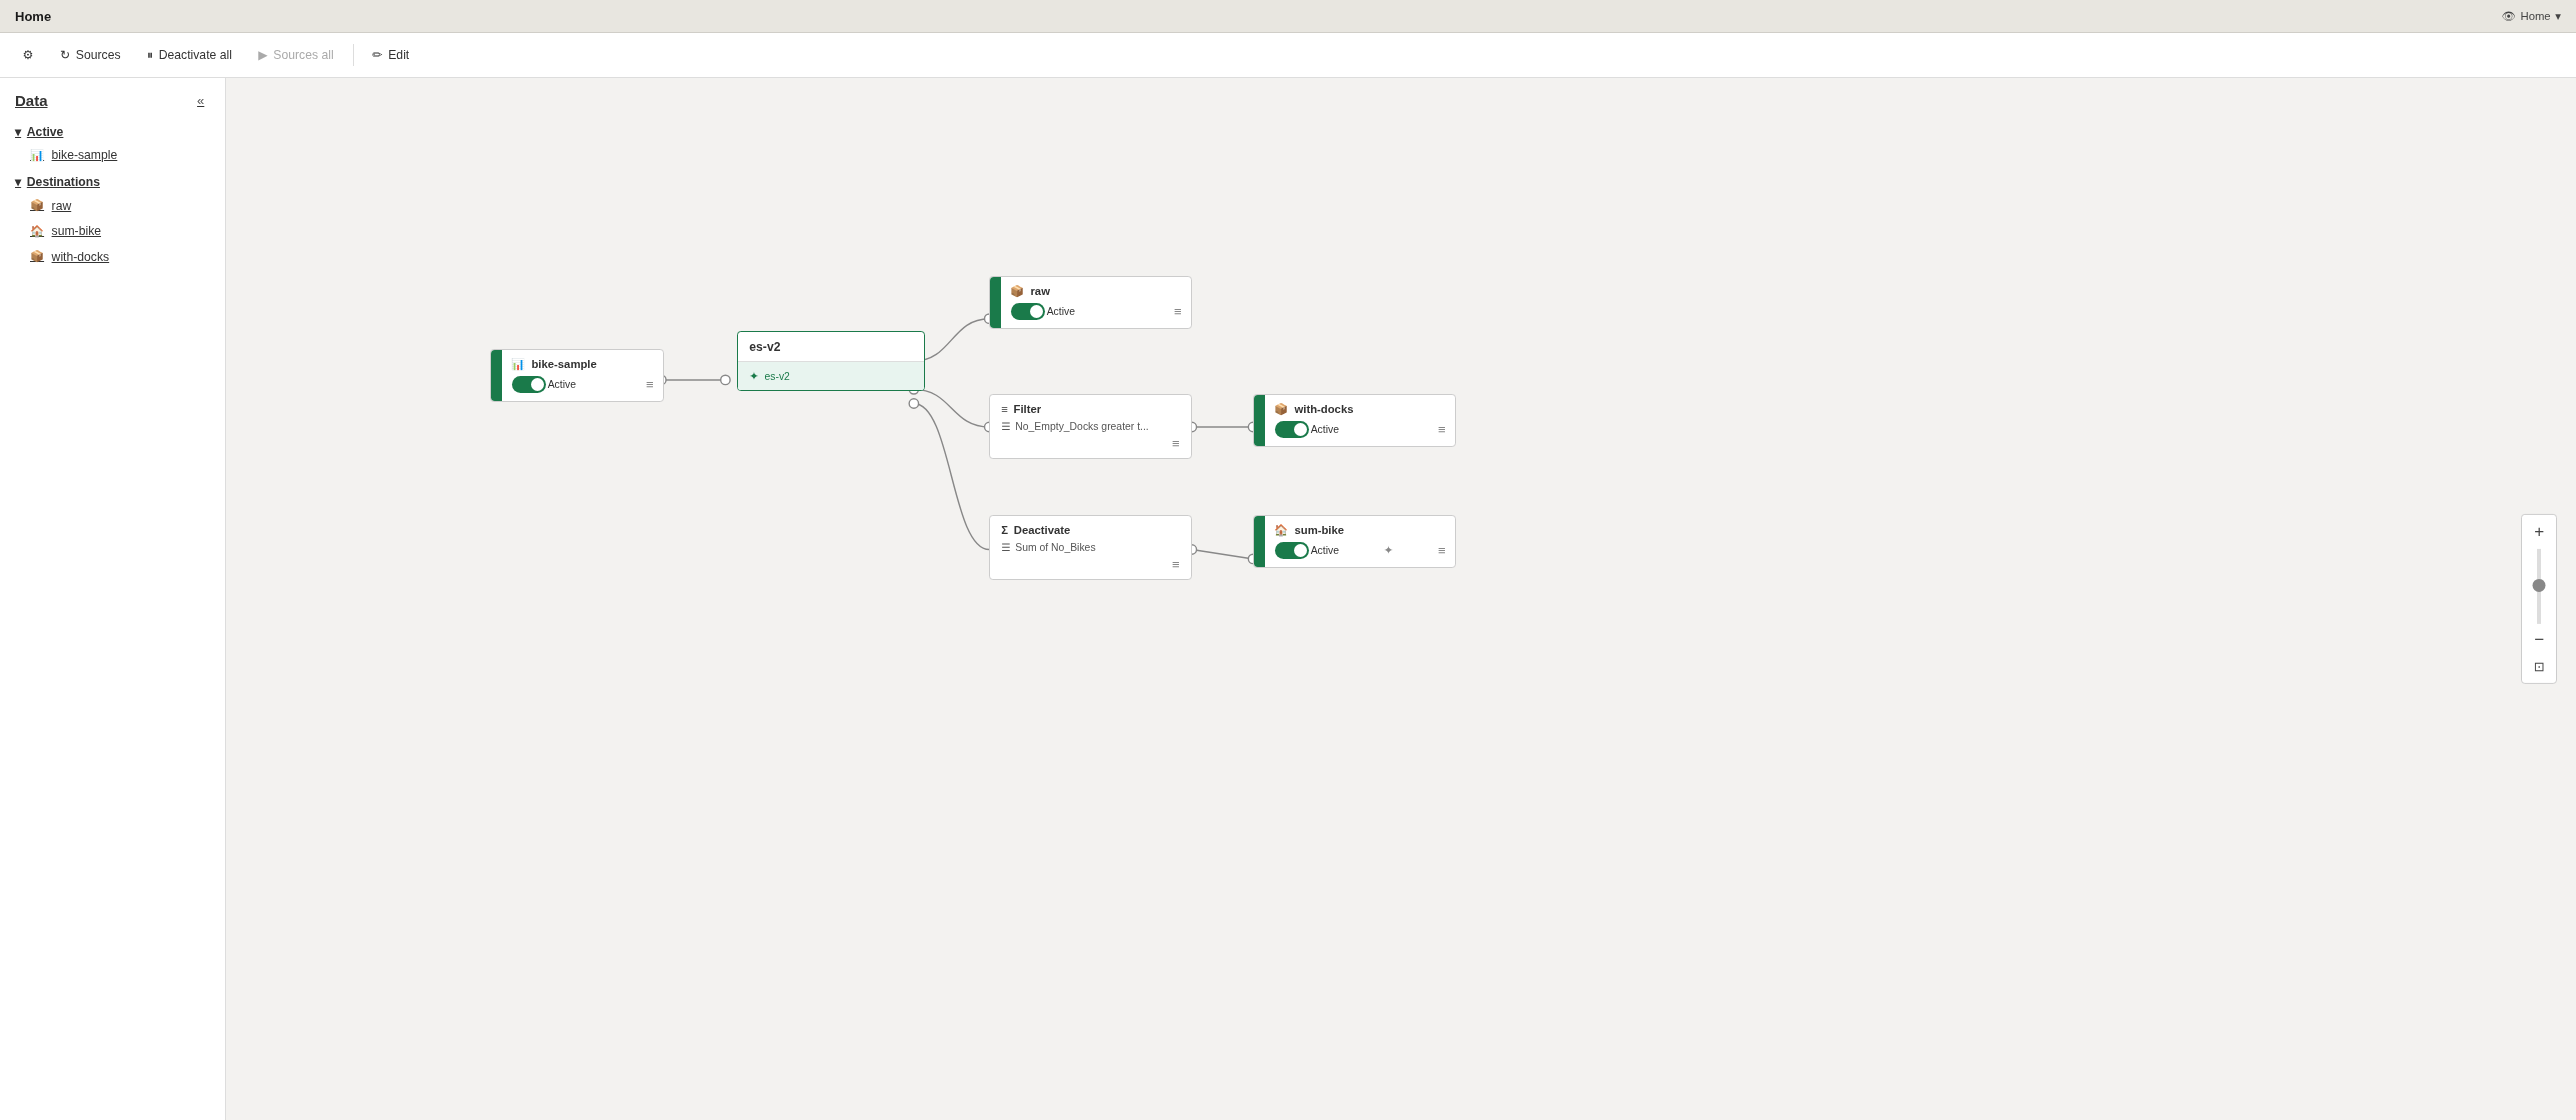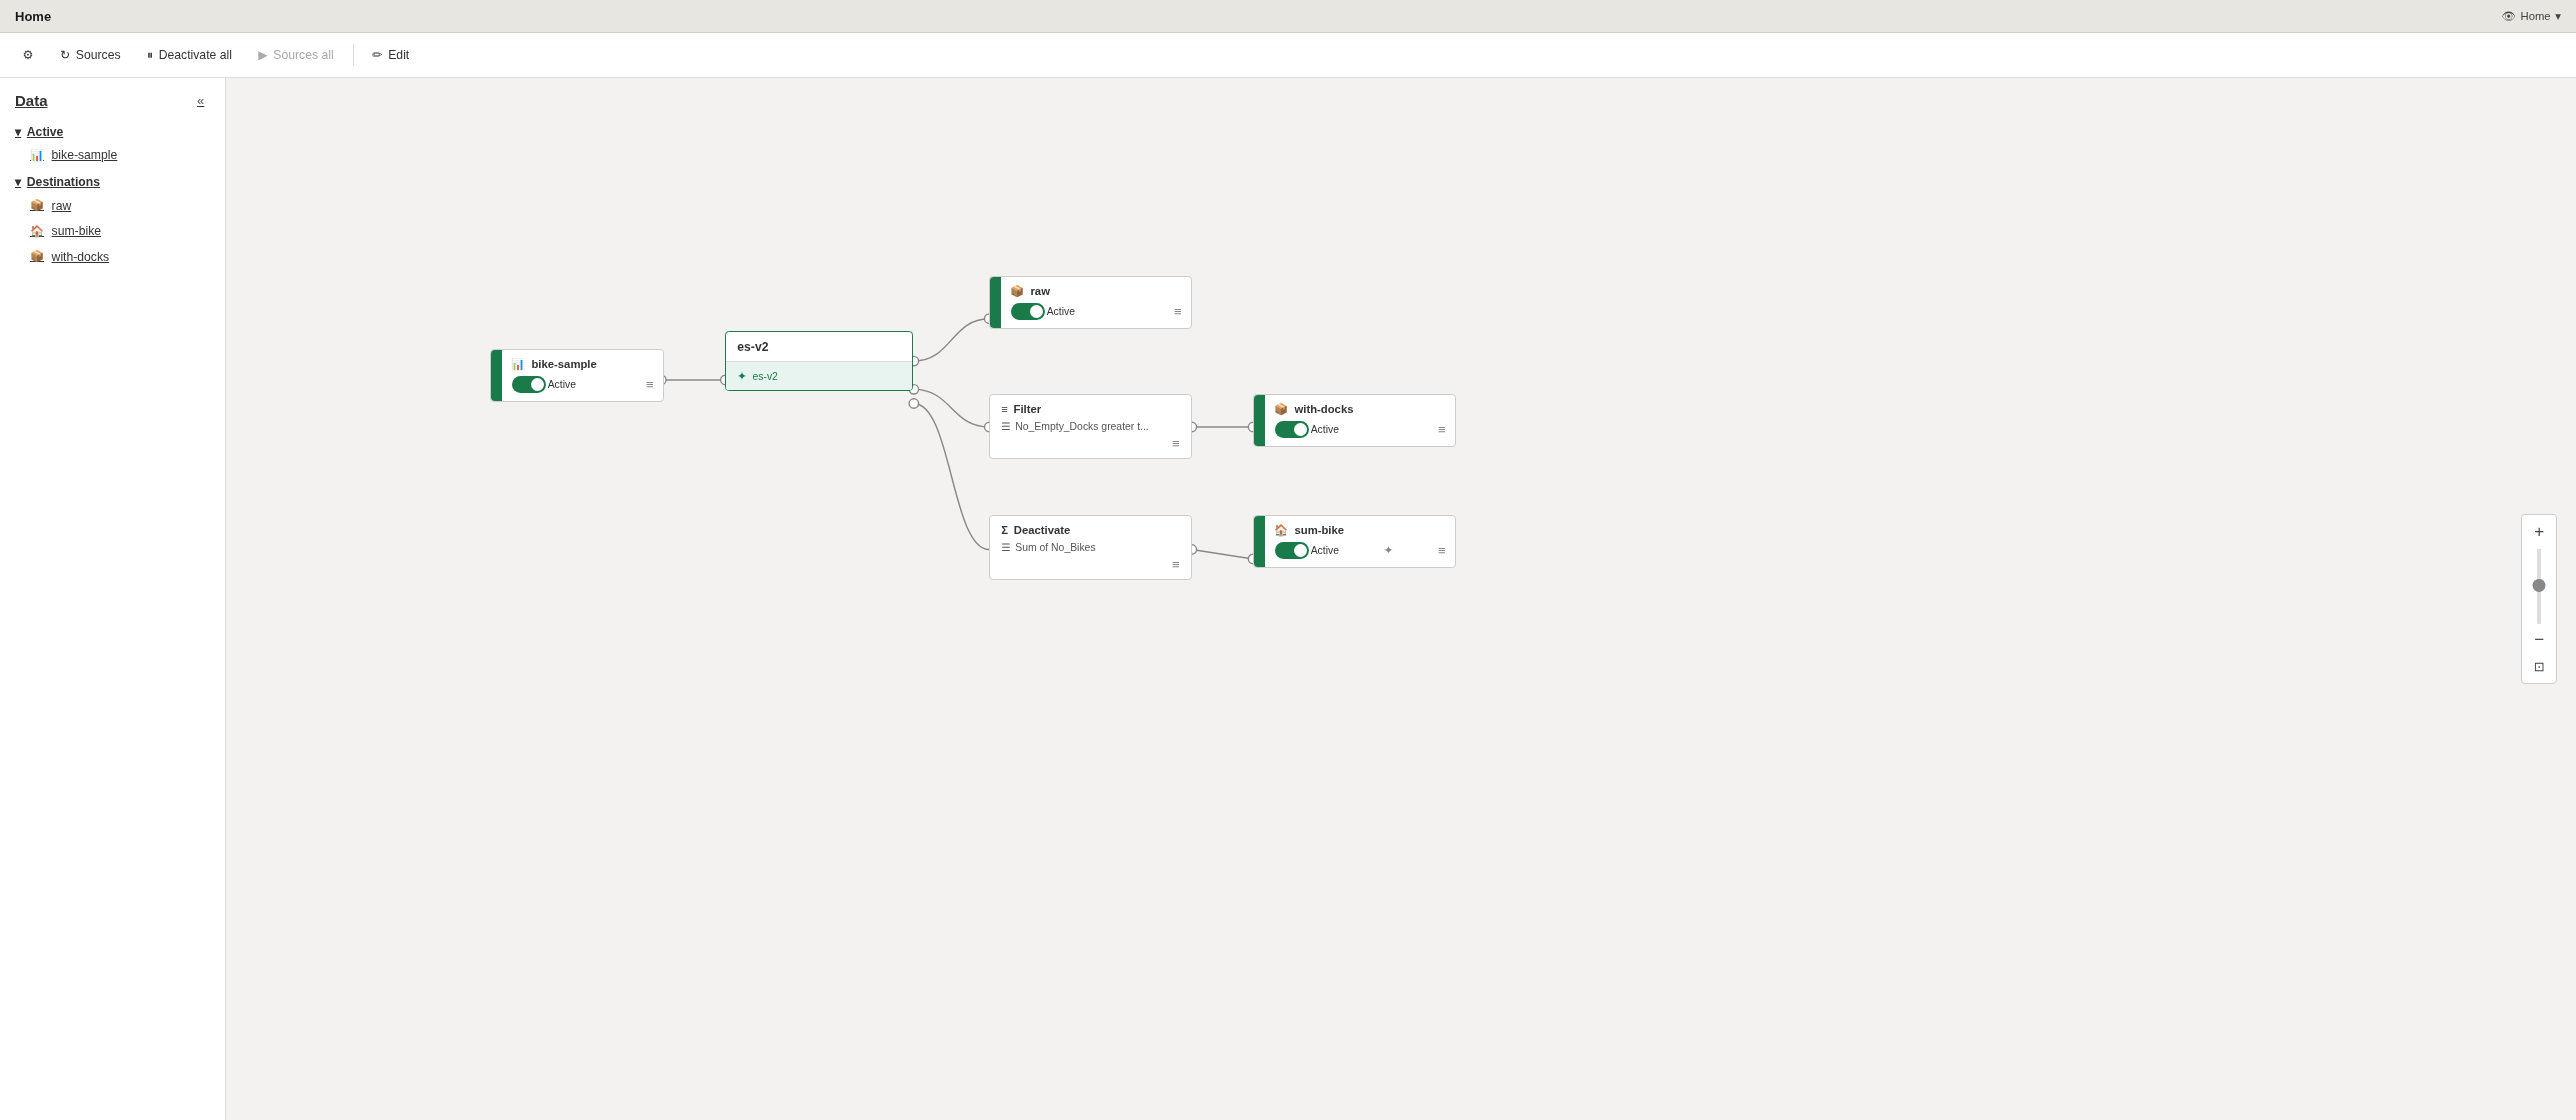--- a/index.html
+++ b/index.html
@@ -466,21 +466,21 @@
             <div class="toggle-track">
               <div class="toggle-thumb"></div>
             </div>
             <span class="toggle-label">Active</span>
           </div>
           <span class="node-menu">≡</span>
         </div>
       </div>
     </div>
 
-    <div class="node esv2-node" style="position:absolute; left:499px; top:253px; width:188px;">
+    <div class="node esv2-node" style="position:absolute; left:511px; top:253px; width:188px;">
       <div class="esv2-header">
         <span>es-v2</span>
       </div>
       <div class="esv2-body">
         <span style="color:#1a7a4a; font-size:11.3px;">✦</span>
         <span class="esv2-tag">es-v2</span>
       </div>
     </div>
 
     <div class="node raw-dest-node" style="position:absolute; left:763px; top:198px; width:203px; display:flex;">

